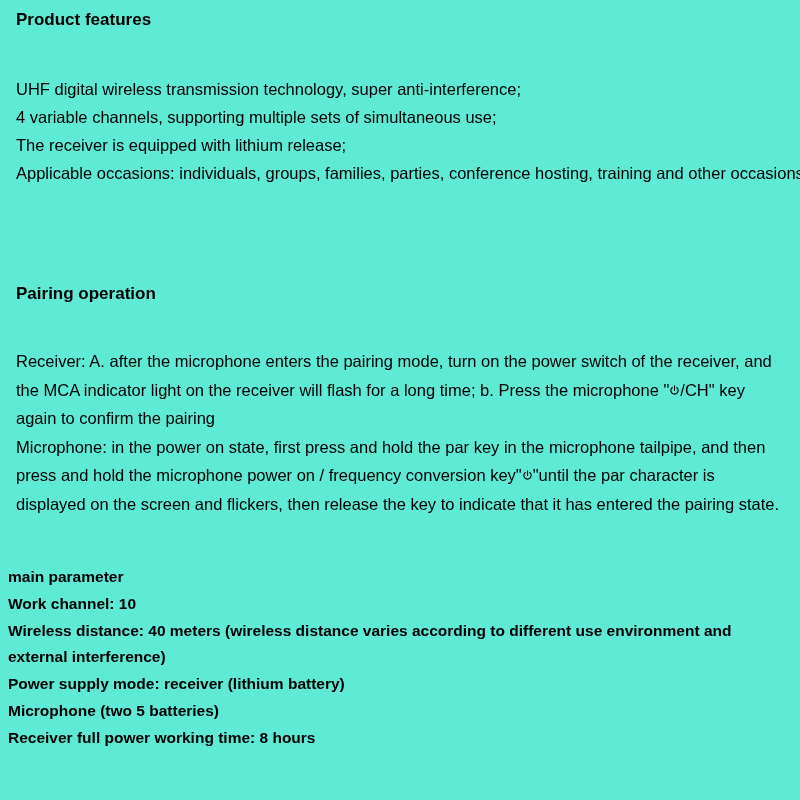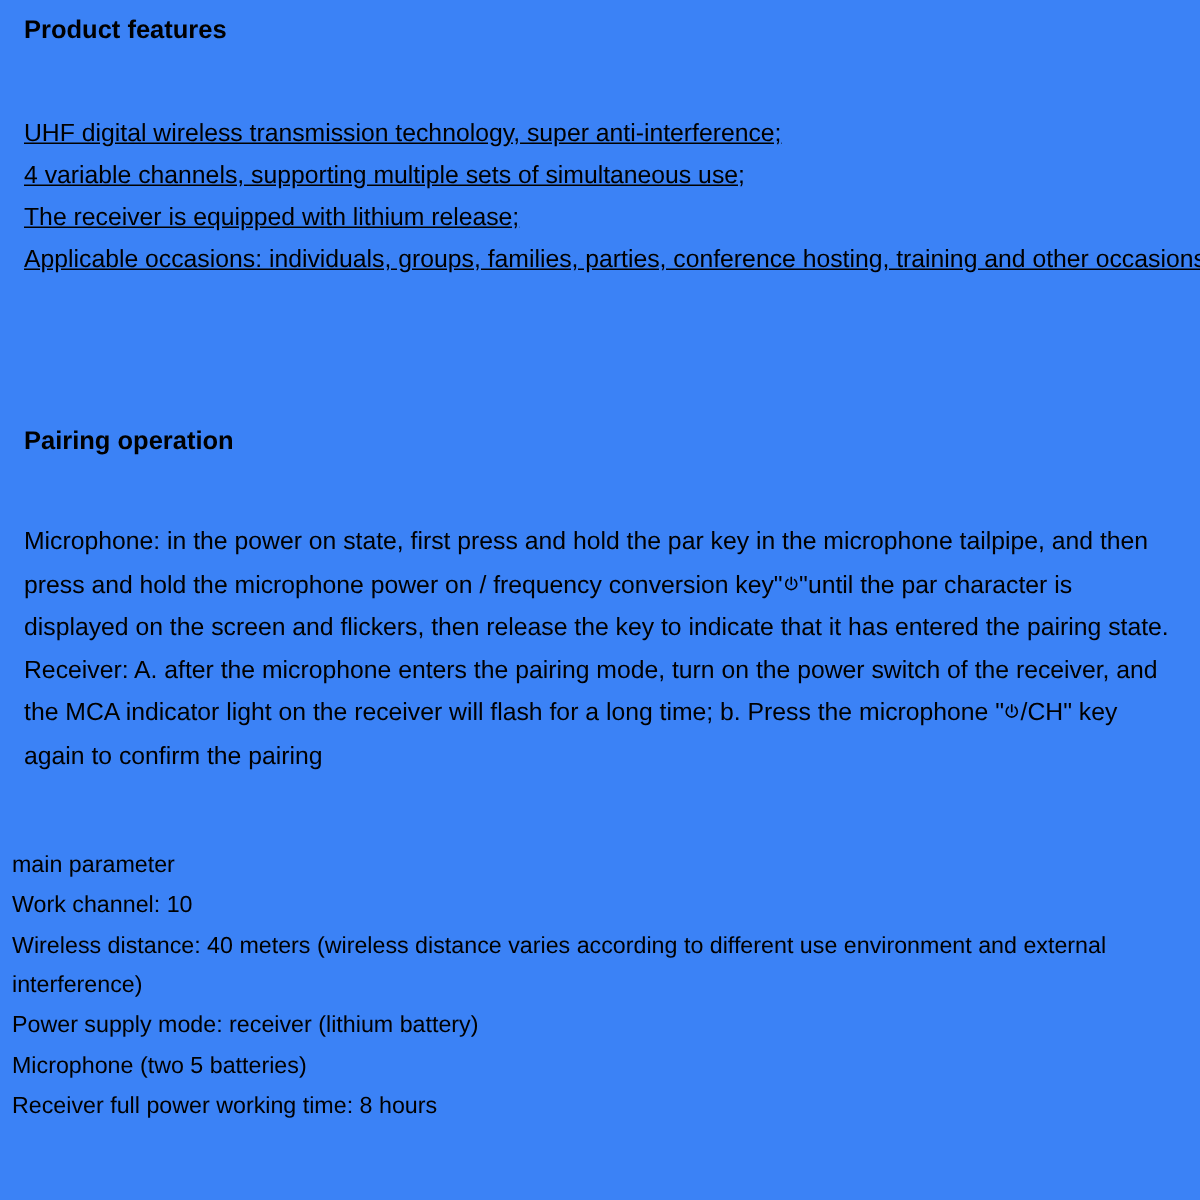--- a/index.html
+++ b/index.html
@@ -8,30 +8,29 @@
     height: 800px;
     background: #ffffff;
   }
   .page {
     width: 800px;
     height: 800px;
     overflow: hidden;
     padding: 9px 12px 0 16px;
     font-family: "Liberation Sans", sans-serif;
     color: #000000;
-    background: #3b82f6;
+    background: #5eead4;
   }
   .heading {
     font-size: 17px;
     font-weight: bold;
     line-height: 22px;
   }
   .features-block {
     margin-top: 44px;
-    text-decoration: underline;
   }
   .features-block p {
     font-size: 16.5px;
     line-height: 28px;
     white-space: nowrap;
   }
   .pairing-heading {
     margin-top: 96px;
   }
   .pairing-block {
@@ -47,48 +46,49 @@
     display: inline-block;
     vertical-align: -1px;
     line-height: 0;
   }
   .params-block {
     margin-top: 46px;
     margin-left: -8px;
     font-size: 15.5px;
     line-height: 26.8px;
     max-width: 784px;
+    font-weight: bold;
   }
 </style>
 </head>
 <body>
 
 <div class="page">
 
   <section>
     <h2 class="heading">Product features</h2>
     <div class="features-block">
       <p>UHF digital wireless transmission technology, super anti-interference;</p>
       <p>4 variable channels, supporting multiple sets of simultaneous use;</p>
       <p>The receiver is equipped with lithium release;</p>
       <p>Applicable occasions: individuals, groups, families, parties, conference hosting, training and other occasions.</p>
     </div>
   </section>
 
   <section>
     <h2 class="heading pairing-heading">Pairing operation</h2>
     <div class="pairing-block">
+      <p><span>Receiver: A. after the microphone enters the pairing mode, turn on the power switch of the receiver, and the MCA indicator light on the receiver will flash for a long time; b. Press the microphone "</span><span class="power-icon"><svg width="11" height="13" viewBox="0 0 24 24" fill="none" stroke="#000000" stroke-width="2.4" stroke-linecap="round">
+              <path d="M12 2v10"></path>
+              <path d="M7.2 5.4a8 8 0 1 0 9.6 0"></path>
+            </svg></span><span>/CH" key again to confirm the pairing</span></p>
       <p><span>Microphone: in the power on state, first press and hold the par key in the microphone tailpipe, and then press and hold the microphone power on / frequency conversion key"</span><span class="power-icon"><svg width="11" height="13" viewBox="0 0 24 24" fill="none" stroke="#000000" stroke-width="2.4" stroke-linecap="round">
               <path d="M12 2v10"></path>
               <path d="M7.2 5.4a8 8 0 1 0 9.6 0"></path>
             </svg></span><span>"until the par character is displayed on the screen and flickers, then release the key to indicate that it has entered the pairing state.</span></p>
-      <p><span>Receiver: A. after the microphone enters the pairing mode, turn on the power switch of the receiver, and the MCA indicator light on the receiver will flash for a long time; b. Press the microphone "</span><span class="power-icon"><svg width="11" height="13" viewBox="0 0 24 24" fill="none" stroke="#000000" stroke-width="2.4" stroke-linecap="round">
-              <path d="M12 2v10"></path>
-              <path d="M7.2 5.4a8 8 0 1 0 9.6 0"></path>
-            </svg></span><span>/CH" key again to confirm the pairing</span></p>
     </div>
   </section>
 
   <section class="params-block">
     <p>main parameter</p>
     <p>Work channel: 10</p>
     <p>Wireless distance: 40 meters (wireless distance varies according to different use environment and external interference)</p>
     <p>Power supply mode: receiver (lithium battery)</p>
     <p>Microphone (two 5 batteries)</p>
     <p>Receiver full power working time: 8 hours</p>

